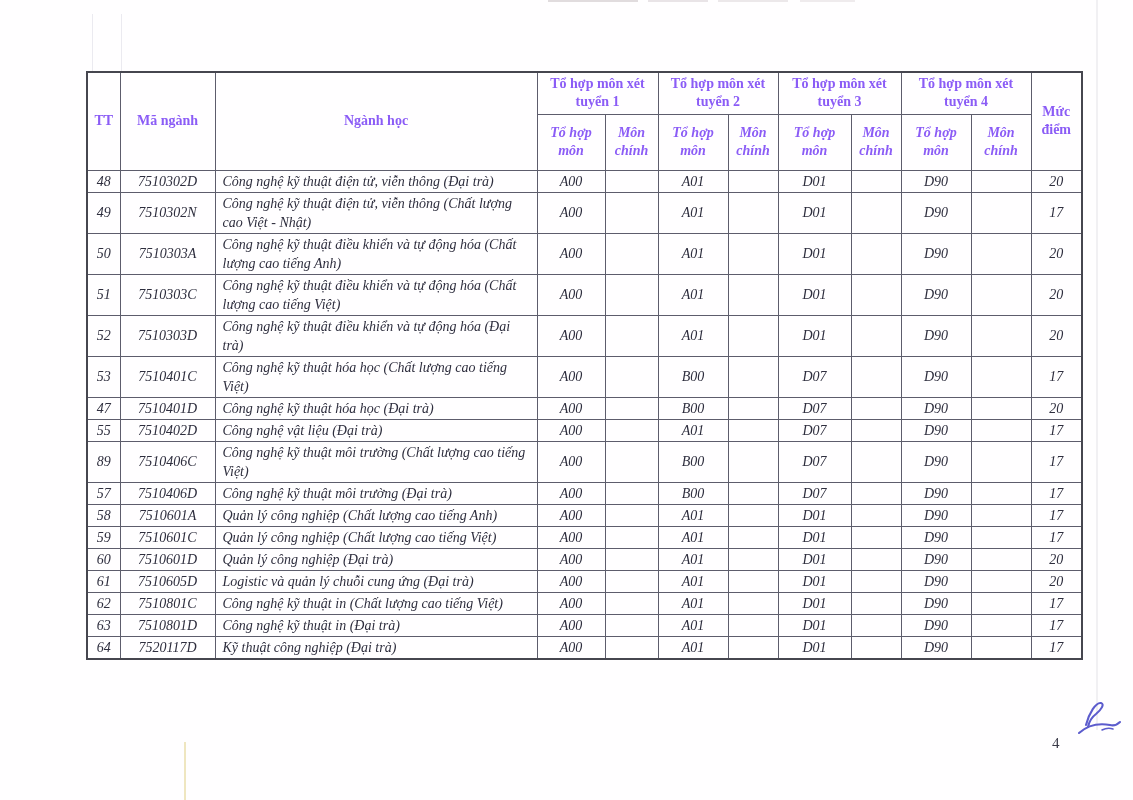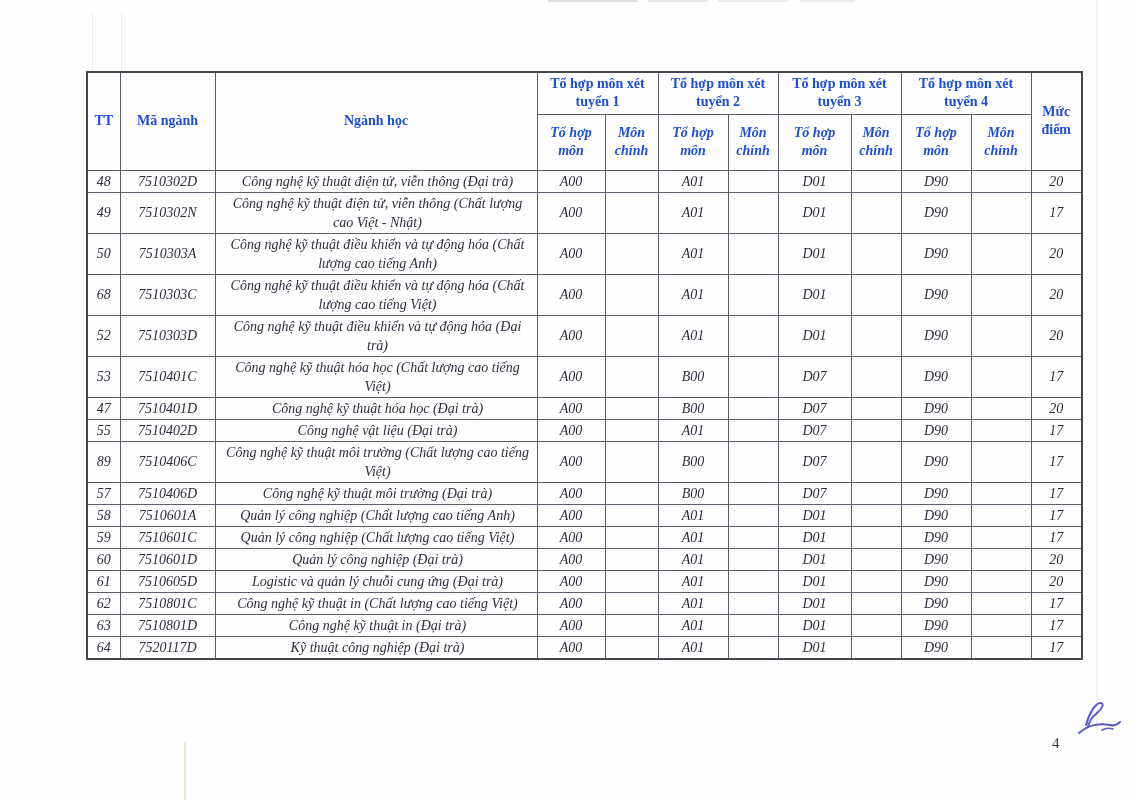--- a/index.html
+++ b/index.html
@@ -28,27 +28,27 @@
   table.admission th, table.admission td {
     border: 1px solid #5d5d6c;
     font-size: 14px;
     text-align: center;
     vertical-align: middle;
     padding: 1px 3px;
     line-height: 19px;
     overflow: hidden;
   }
   table.admission { border: 2px solid #46464f; }
-  thead th { font-weight: bold; color: #1d4ed8; }
+  thead th { font-weight: bold; color: #8b5cf6; }
   tr.group-row th { height: 42px; line-height: 18px; }
   tr.sub-row th { height: 56px; line-height: 18px; font-style: italic; }
   th.span-head { vertical-align: middle; }
   th.score-head { vertical-align: top; padding-top: 6px; }
   tbody td { color: #2e2e3e; }
-  tbody td.name-cell { text-align: center; padding-left: 7px; padding-right: 4px; }
+  tbody td.name-cell { text-align: left; padding-left: 7px; padding-right: 4px; }
   tbody tr { page-break-inside: avoid; font-style: italic; }
 
   .page-number {
     position: absolute; left: 1052px; top: 735px;
     font-size: 15px; color: #3a3a48;
   }
   .signature { position: absolute; left: 1072px; top: 697px; }
 </style>
 </head>
 <body>
@@ -138,21 +138,21 @@
           <td></td>
           <td>A01</td>
           <td></td>
           <td>D01</td>
           <td></td>
           <td>D90</td>
           <td></td>
           <td>20</td>
         </tr>
         <tr>
-          <td>68</td>
+          <td>51</td>
           <td>7510303C</td>
           <td class="name-cell">Công nghệ kỹ thuật điều khiển và tự động hóa (Chất lượng cao tiếng Việt)</td>
           <td>A00</td>
           <td></td>
           <td>A01</td>
           <td></td>
           <td>D01</td>
           <td></td>
           <td>D90</td>
           <td></td>

